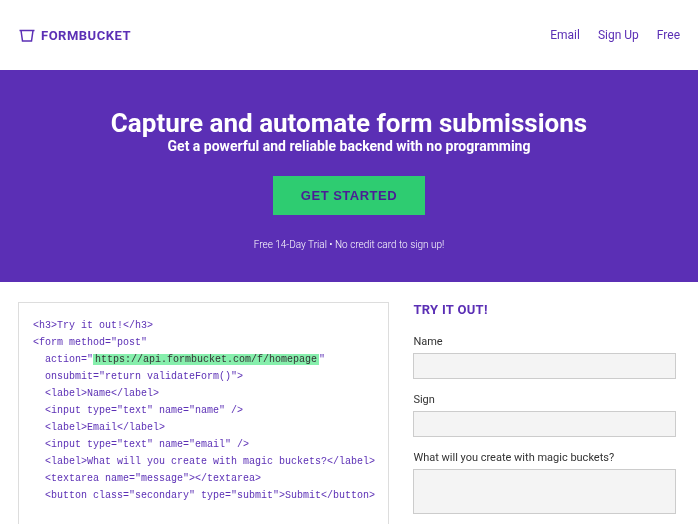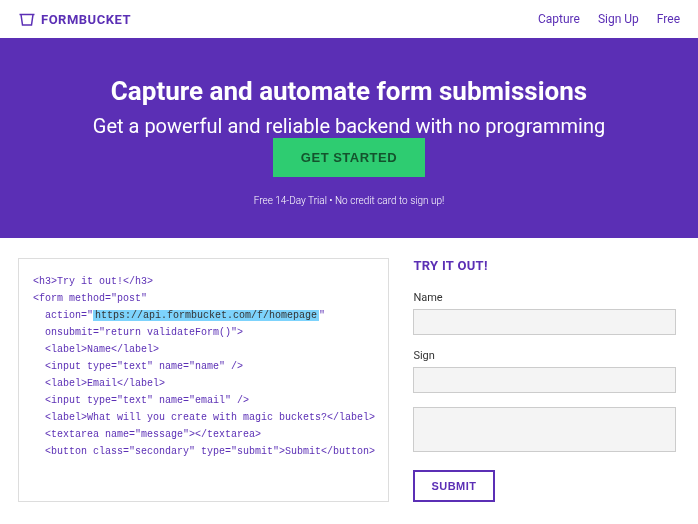--- a/index.html
+++ b/index.html
@@ -1,30 +1,30 @@
 <!DOCTYPE html>
 <html><head>
 <meta charset="utf-8">
 <style>
 *{margin:0;padding:0;box-sizing:border-box}
 body{font-family:-apple-system,BlinkMacSystemFont,"Segoe UI",Roboto,sans-serif;background:#fff;width:698px}
-.header{display:flex;justify-content:space-between;align-items:center;padding:10px 18px;background:#fff}
+.header{display:flex;justify-content:space-between;align-items:center;padding:26px 18px;background:#fff}
 .logo{display:flex;align-items:center;gap:5px}
 .logo-icon{width:18px;height:18px;color:#5b2fb5}
 .logo-text{font-size:13px;font-weight:700;color:#5b2fb5;letter-spacing:0.5px}
 .nav{display:flex;gap:18px}
 .nav-link{color:#5b2fb5;font-size:12px;text-decoration:none;cursor:pointer}
 .hero{background:#5b2fb5;padding:38px 20px 32px;text-align:center;color:#fff}
-.hero-title{font-size:26px;font-weight:700;margin-bottom:8px}
-.hero-subtitle{font-size:20px;font-weight:400;}
-.cta-button{background:#2ecc71;color:#14532d;border:none;padding:12px 28px;font-size:13px;font-weight:700;letter-spacing:0.5px;cursor:pointer}
-.trial-text{font-size:10px;margin-top:18px;font-weight:300}
+.hero-title{font-size:26px;font-weight:700;}
+.hero-subtitle{font-size:14px;font-weight:700;margin-bottom:22px}
+.cta-button{background:#2ecc71;color:#4c1d95;border:none;padding:12px 28px;font-size:13px;font-weight:700;letter-spacing:0.5px;cursor:pointer}
+.trial-text{font-size:10px;margin-top:24px;font-weight:300}
 .content{display:flex;padding:20px 18px;gap:20px}
 .code-panel{flex:1.3;border:1px solid #ddd;padding:14px;font-family:"Courier New",monospace;font-size:10px;line-height:1.7;color:#5b2fb5;overflow:auto}
-.code-panel .highlight{background:#7dd3fc;color:#333;padding:0 2px}
+.code-panel .highlight{background:#86efac;color:#333;padding:0 2px}
 .code-line{white-space:nowrap}
 .indent1{padding-left:12px}
 .form-panel{flex:1;padding:0 4px}
 .form-title{color:#5b2fb5;font-size:13px;font-weight:700;margin-bottom:18px;letter-spacing:0.3px}
 .form-label{display:block;font-size:11px;color:#333;margin-bottom:5px}
 .form-input{width:100%;padding:6px;border:1px solid #ccc;background:#f4f4f4;font-size:11px;margin-bottom:14px}
 .form-textarea{width:100%;height:45px;padding:6px;border:1px solid #ccc;background:#f4f4f4;font-size:11px;margin-bottom:14px;resize:none}
 .submit-btn{background:#fff;border:2px solid #5b2fb5;color:#5b2fb5;padding:8px 16px;font-size:11px;font-weight:700;letter-spacing:0.5px;cursor:pointer}
 </style>
 </head>
@@ -33,21 +33,21 @@
 <div class="header">
   <div class="logo">
     <span class="logo-icon">
       <svg viewBox="0 0 24 24" fill="none" stroke="currentColor" stroke-width="2">
           <path d="M4 6 L6 20 L18 20 L20 6 Z M2 6 L22 6"></path>
         </svg>
     </span>
     <span class="logo-text">FORMBUCKET</span>
   </div>
   <div class="nav">
-    <a class="nav-link">Capture</a>
+    <a class="nav-link">Email</a>
     <a class="nav-link">Sign Up</a>
     <a class="nav-link">Free</a>
   </div>
 </div>
 
 <div class="hero">
   <h1 class="hero-title">Capture and automate form submissions</h1>
   <p class="hero-subtitle">Get a powerful and reliable backend with no programming</p>
   <button class="cta-button">GET STARTED</button>
   <p class="trial-text">Free 14-Day Trial • No credit card to sign up!</p>
@@ -67,16 +67,17 @@
     <div class="code-line indent1">&lt;textarea name="message"&gt;&lt;/textarea&gt;</div>
     <div class="code-line indent1">&lt;button class="secondary" type="submit"&gt;Submit&lt;/button&gt;</div>
   </div>
 
   <div class="form-panel">
     <div class="form-title">TRY IT OUT!</div>
     <label class="form-label">Name</label>
     <input class="form-input" type="text" style="">
     <label class="form-label">Sign</label>
     <input class="form-input" type="text" style="">
+    <label class="form-label">What will you create with magic buckets?</label>
     <textarea class="form-textarea" style=""></textarea>
     <button class="submit-btn">SUBMIT</button>
   </div>
 </div>
 
 </body></html>

